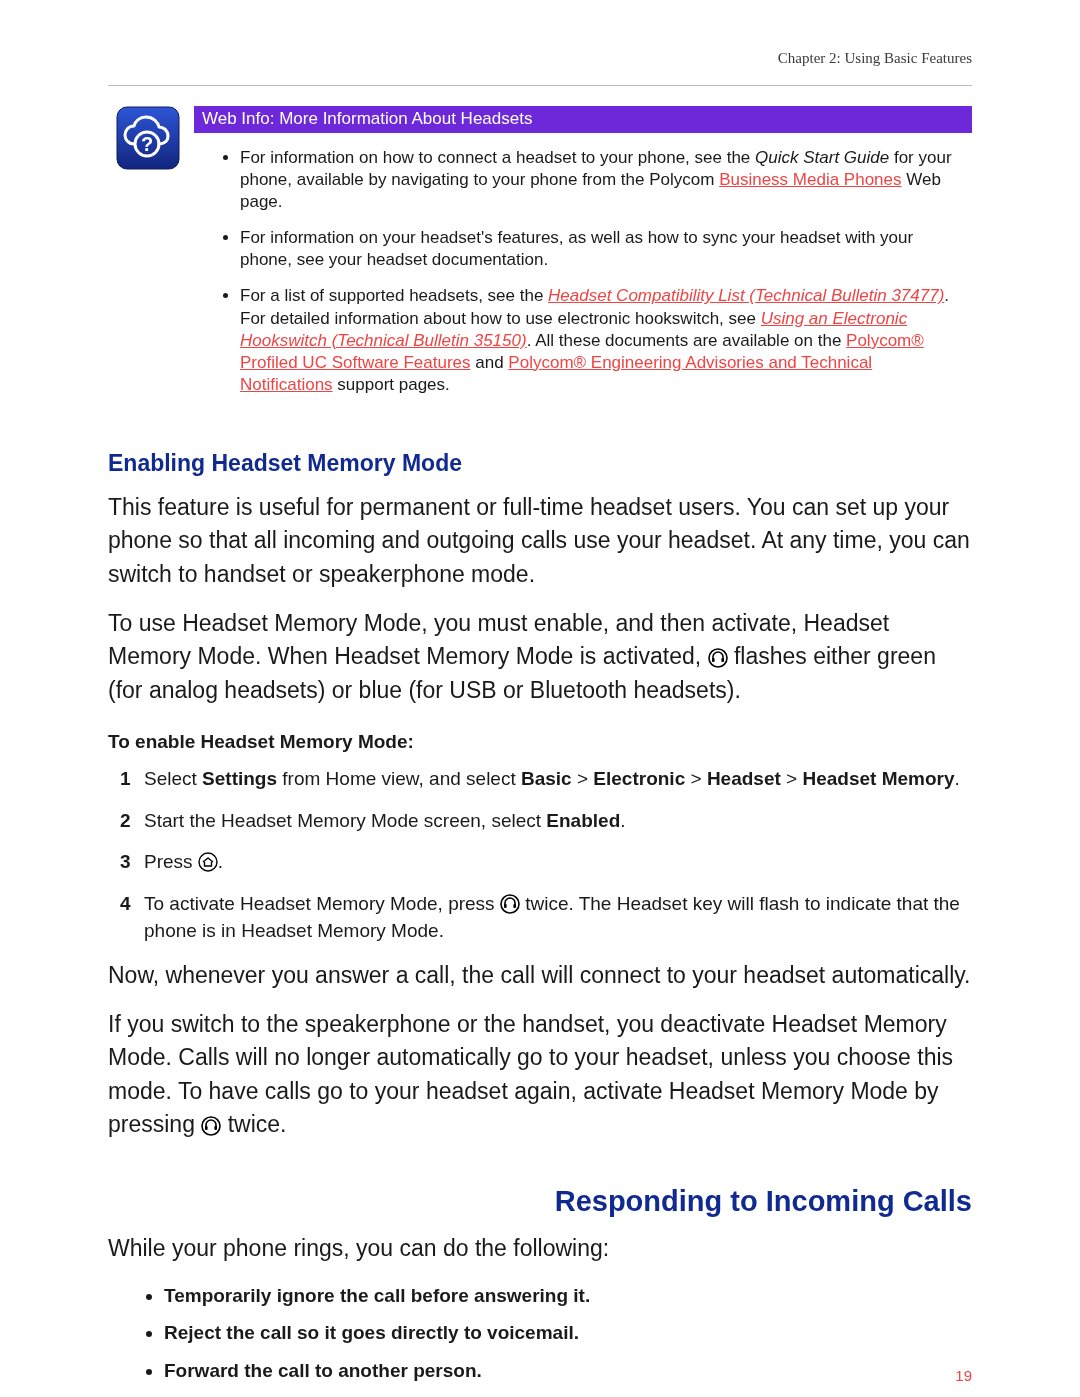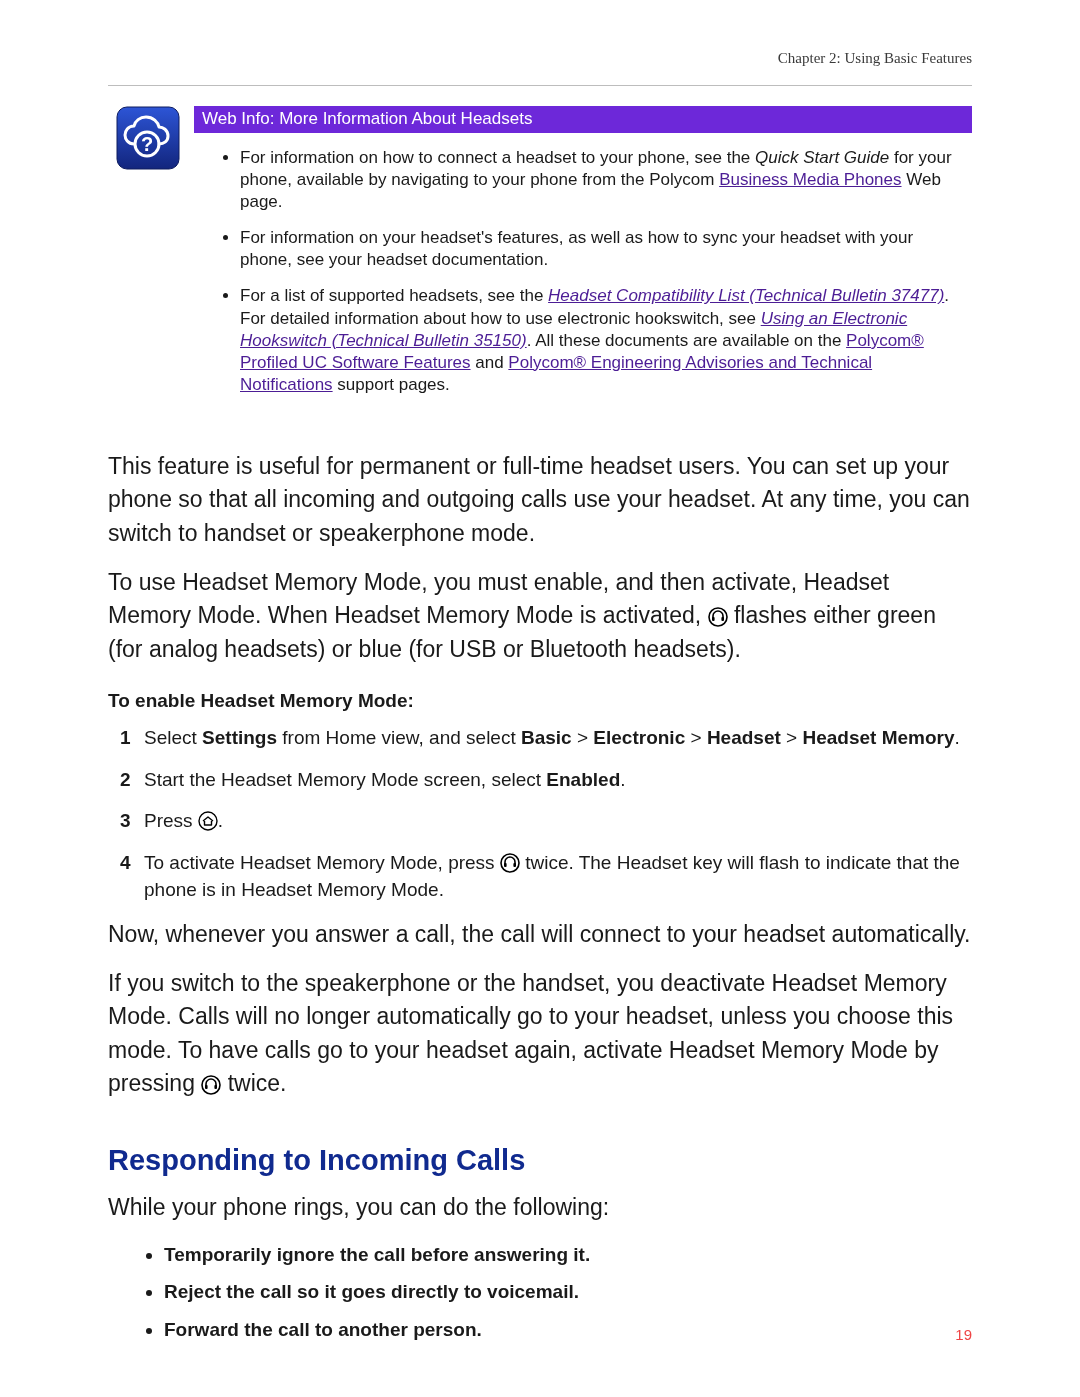--- a/index.html
+++ b/index.html
@@ -68,20 +68,21 @@
     font-weight: bold;
     font-size: 23px;
     margin: 34px 0 14px 0;
   }
   h2.major {
     color: #102a8f;
     font-family: Arial, Helvetica, sans-serif;
     font-weight: bold;
     font-size: 29px;
     margin: 44px 0 14px 0;
+    text-align: right;
   }
 
   .body-text {
     font-size: 23px;
     line-height: 1.45;
     margin: 0 0 16px 0;
   }
   .procedure-head {
     font-size: 19px;
     font-weight: bold;
@@ -113,21 +114,21 @@
     margin: 0 0 14px 0;
     font-weight: bold;
   }
   ul.bullets li {
     font-size: 19px;
     line-height: 1.45;
     margin: 0 0 10px 0;
   }
 
   a.link {
-    color: #4c1d95;
+    color: #ef4444;
     text-decoration: underline;
   }
   .italic { font-style: italic; }
   .bold { font-weight: bold; }
 
   
   .key-icon {
     display: inline-block;
     vertical-align: -4px;
     width: 20px;
@@ -172,20 +173,21 @@
           <span>For information on how to connect a headset to your phone, see the </span><span class="italic">Quick Start Guide</span><span> for your phone, available by navigating to your phone from the Polycom </span><a class="link" href="#">Business Media Phones</a><span> Web page.</span>
         </li>
         <li>For information on your headset's features, as well as how to sync your headset with your phone, see your headset documentation.</li>
         <li>
           <span>For a list of supported headsets, see the </span><a class="link italic" href="#">Headset Compatibility List (Technical Bulletin 37477)</a><span>. For detailed information about how to use electronic hookswitch, see </span><a class="link italic" href="#">Using an Electronic Hookswitch (Technical Bulletin 35150)</a><span>. All these documents are available on the </span><a class="link" href="#">Polycom® Profiled UC Software Features</a><span> and </span><a class="link" href="#">Polycom® Engineering Advisories and Technical Notifications</a><span>  support pages.</span>
         </li>
       </ul>
     </div>
   </div>
 
+  <h3 class="section">Enabling Headset Memory Mode</h3>
 
   <p class="body-text">This feature is useful for permanent or full-time headset users. You can set up your phone so that all incoming and outgoing calls use your headset. At any time, you can switch to handset or speakerphone mode.</p>
 
   <p class="body-text">
     <span>To use Headset Memory Mode, you must enable, and then activate, Headset Memory Mode. When Headset Memory Mode is activated, </span>
     <span class="key-icon">
       <svg viewBox="0 0 20 20" width="20" height="20">
         <circle cx="10" cy="10" r="9" fill="none" stroke="#000" stroke-width="1.6"></circle>
         <path d="M5 11v-2a5 5 0 0 1 10 0v2" fill="none" stroke="#000" stroke-width="1.6"></path>
         <rect x="4" y="10" width="2.6" height="4" rx="1" fill="#000"></rect>

